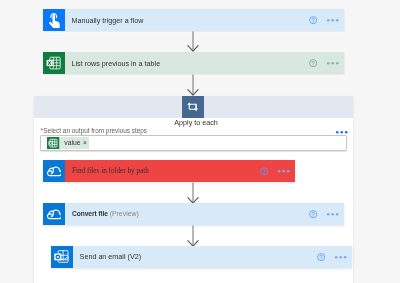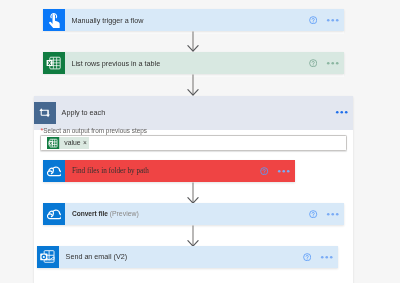--- a/index.html
+++ b/index.html
@@ -15,21 +15,21 @@
   .sub{color:#8a8886;font-size:6.9px;}
   .strong{font-weight:700;font-size:6.6px;letter-spacing:-0.005em;}
   .acts{margin-left:auto;display:flex;align-items:center;}
   .act-info{width:12px;height:12px;display:flex;align-items:center;justify-content:center;margin-right:3.2px;}
   .act-more{width:20px;height:12px;display:flex;align-items:center;justify-content:center;margin-right:1.2px;}
 
   .arrow{position:absolute;}
 
   .loop{position:absolute;background:#fff;
         box-shadow:0 1.2px 2.0px rgba(0,0,0,.115), 0 0.2px 0.5px rgba(0,0,0,.105), 0 2.6px 0 rgba(255,255,255,.85);}
-  .loop-header{display:flex;align-items:center;height:34px;}
+  .loop-header{display:flex;align-items:center;height:22px;flex-direction:column;}
   .loop-title{font-size:7.2px;color:#323130;margin-left:6px;white-space:nowrap;}
   .field-label{font-size:6.4px;color:#605e5c;position:absolute;white-space:nowrap;}
   .req{color:#e8453c;font-size:7px;}
   .field-box{position:absolute;background:#fff;border:0.7px solid #c8c6c4;border-radius:1.5px;
              box-shadow:0 0.4px 1.1px rgba(0,0,0,.12);display:flex;align-items:center;}
   .token{display:flex;align-items:center;background:#dbe9e1;height:12.2px;margin-left:6.5px;}
   .token-label{font-size:6.8px;color:#323130;margin-left:4.6px;}
   .token-x{font-size:6.6px;color:#3b3a39;margin:0 2.2px 0 2.6px;line-height:1;}
   svg{display:block;}
 </style>
@@ -233,21 +233,21 @@
       </div>
     </div>
 
     <div class="arrow" style="left:153.5px;top:129.4px;">
       <svg width="12" height="22" viewBox="0 0 12 22">
         <path d="M6 0.5 V20.3" stroke="#8a8886" stroke-width="1.2" fill="none"></path>
         <path d="M0.9 15.6 L6 21.2 L11.1 15.6" stroke="#58595b" stroke-width="1.15" fill="none" stroke-linecap="round" stroke-linejoin="round"></path>
       </svg>
     </div>
 
-    <div class="card" style="left:3px;top:150.4px;width:301px;background:#d8e9f8;">
+    <div class="card" style="left:17px;top:150.4px;width:301px;background:#d8e9f8;">
       <div class="ico" style="background:#0878d4;">
         <svg width="17.2" height="17.2" viewBox="0 0 32 32">
           <g fill="none" stroke="#fff" stroke-width="1.6" stroke-linejoin="round">
             <rect x="9.6" y="5.0" width="18.4" height="17.0" rx="1.6"></rect>
             <path d="M9.8 13.5H27.8"></path>
             <path d="M18.8 5.4V21.8"></path>
             <path d="M9.6 16.4 L18.8 22.4 L28.0 16.4 V25.0a1.6 1.6 0 0 1-1.6 1.6H11.2a1.6 1.6 0 0 1-1.6-1.6z"></path>
           </g>
           <rect x="2.3" y="10.3" width="13.4" height="12.6" rx="1.0" fill="#fff"></rect>
           <ellipse cx="9.0" cy="16.6" rx="4.5" ry="4.3" fill="#0878d4"></ellipse>

